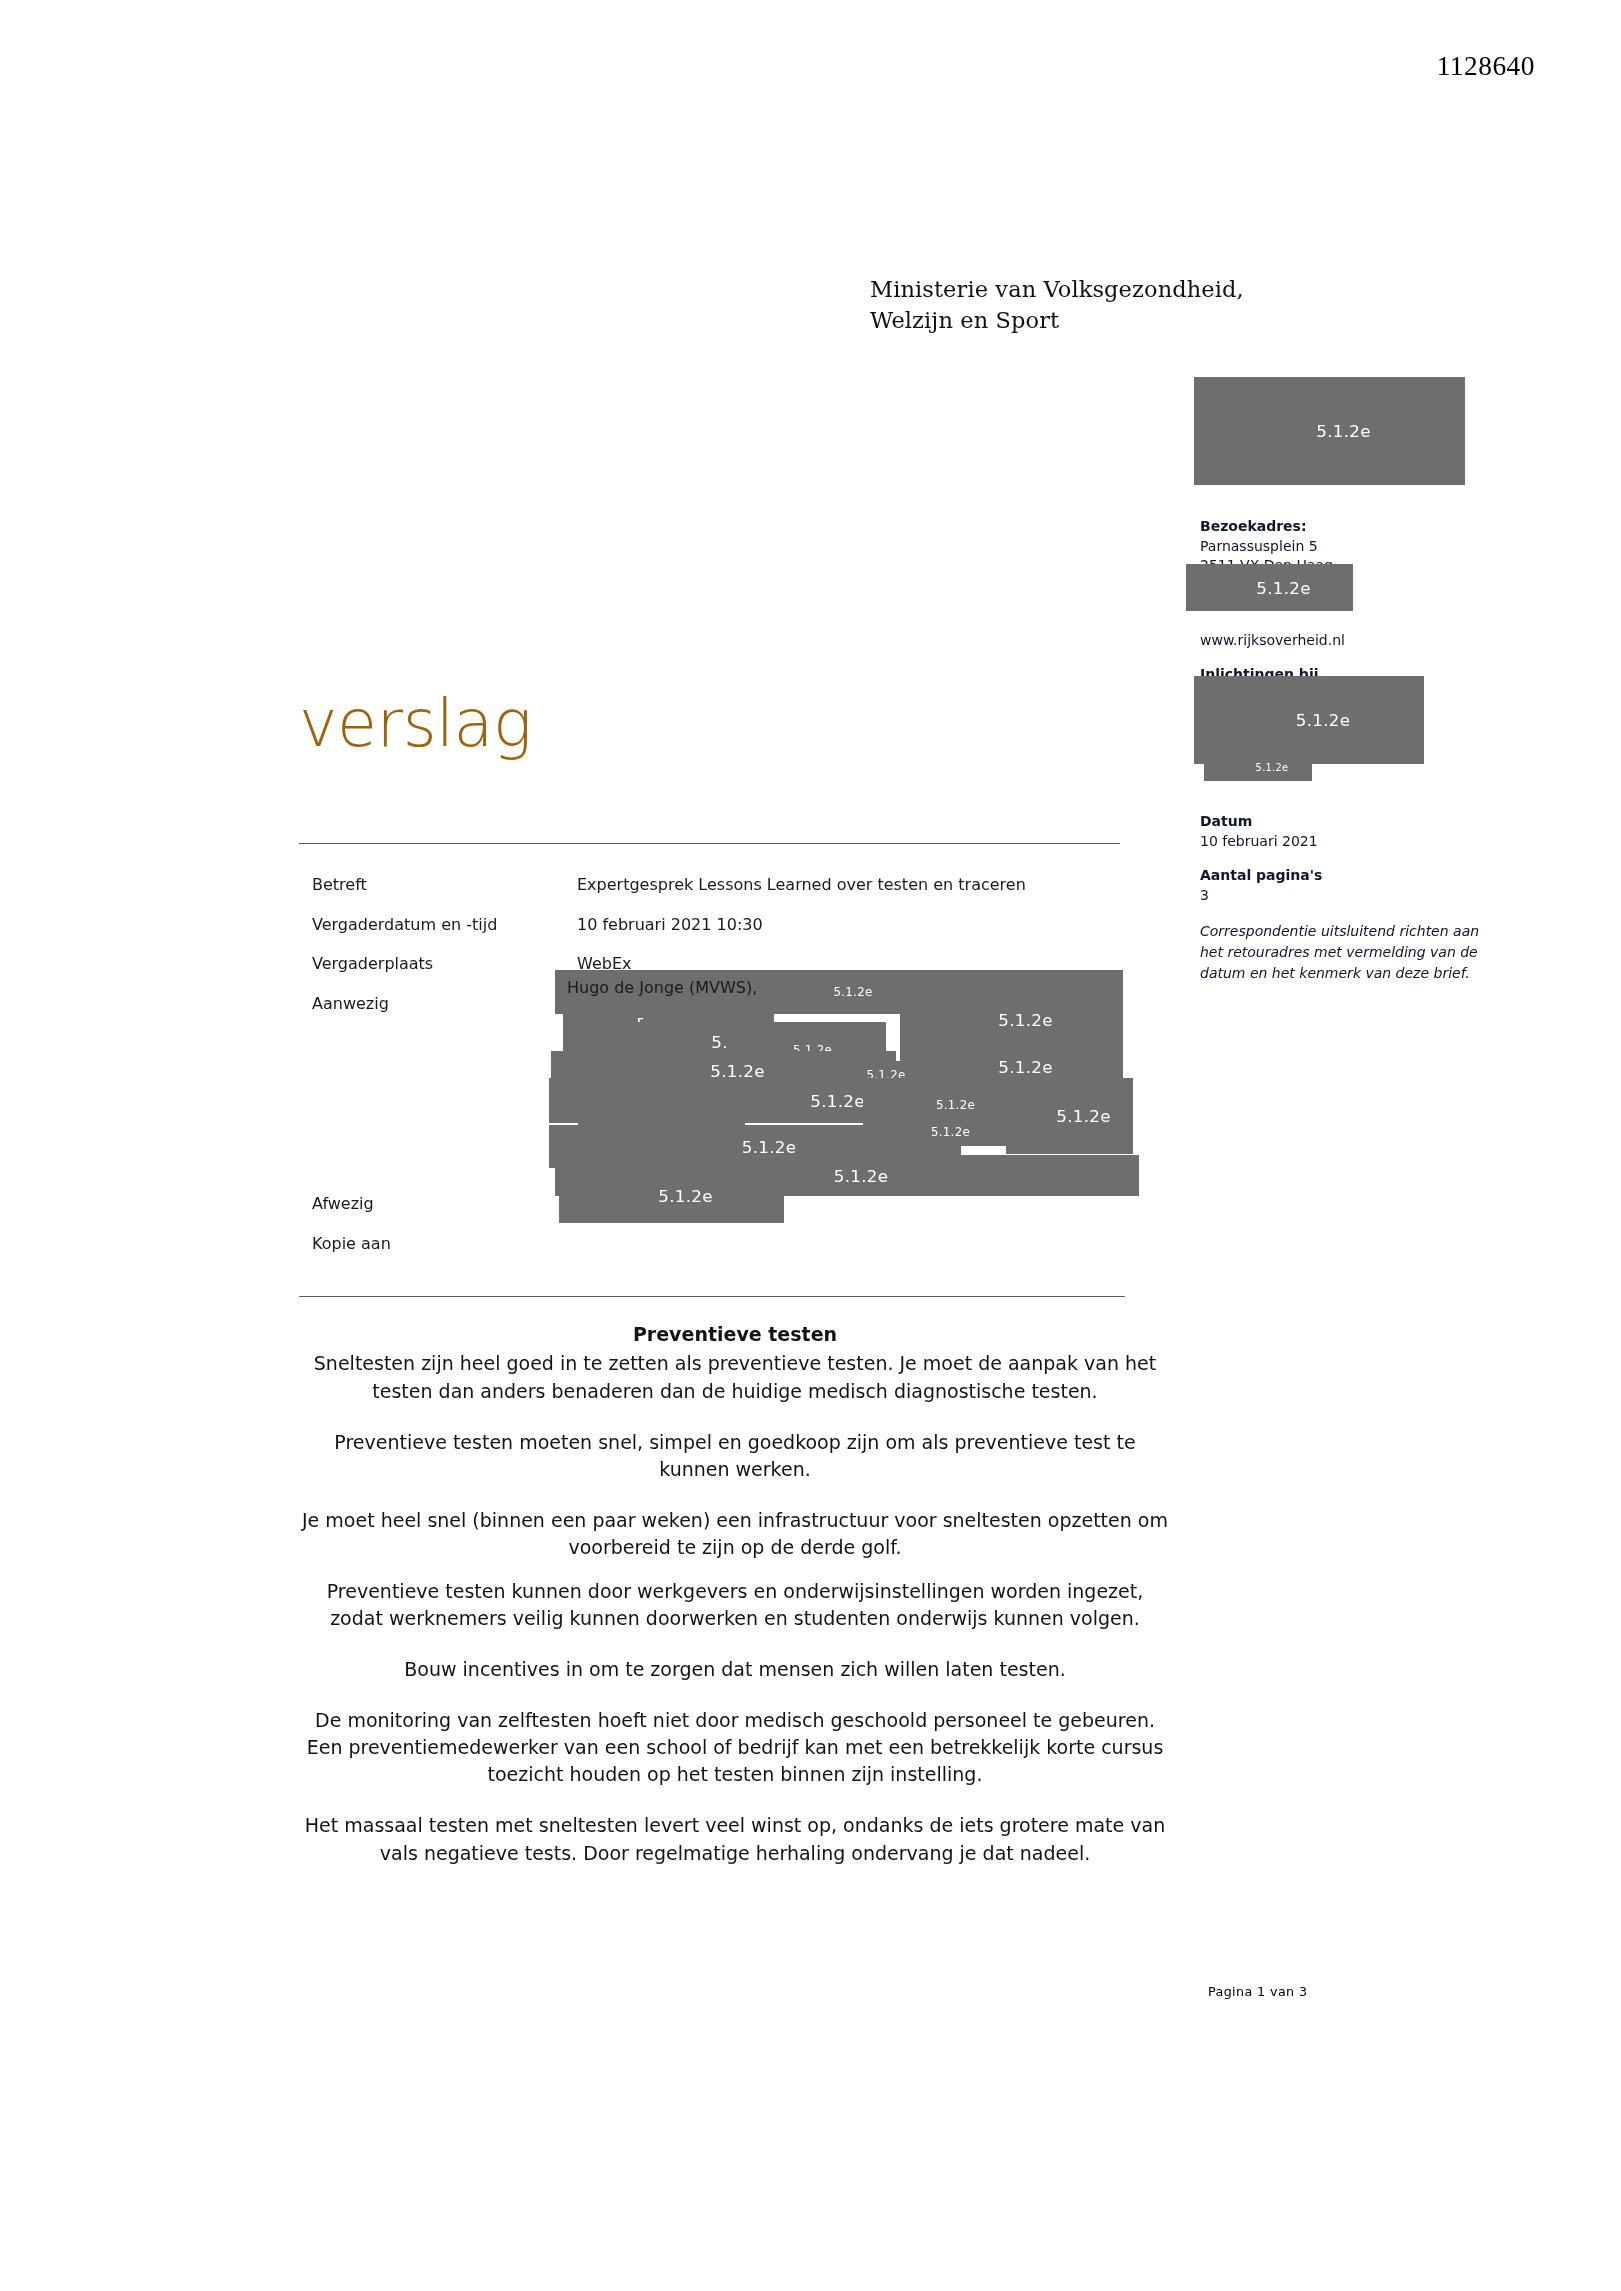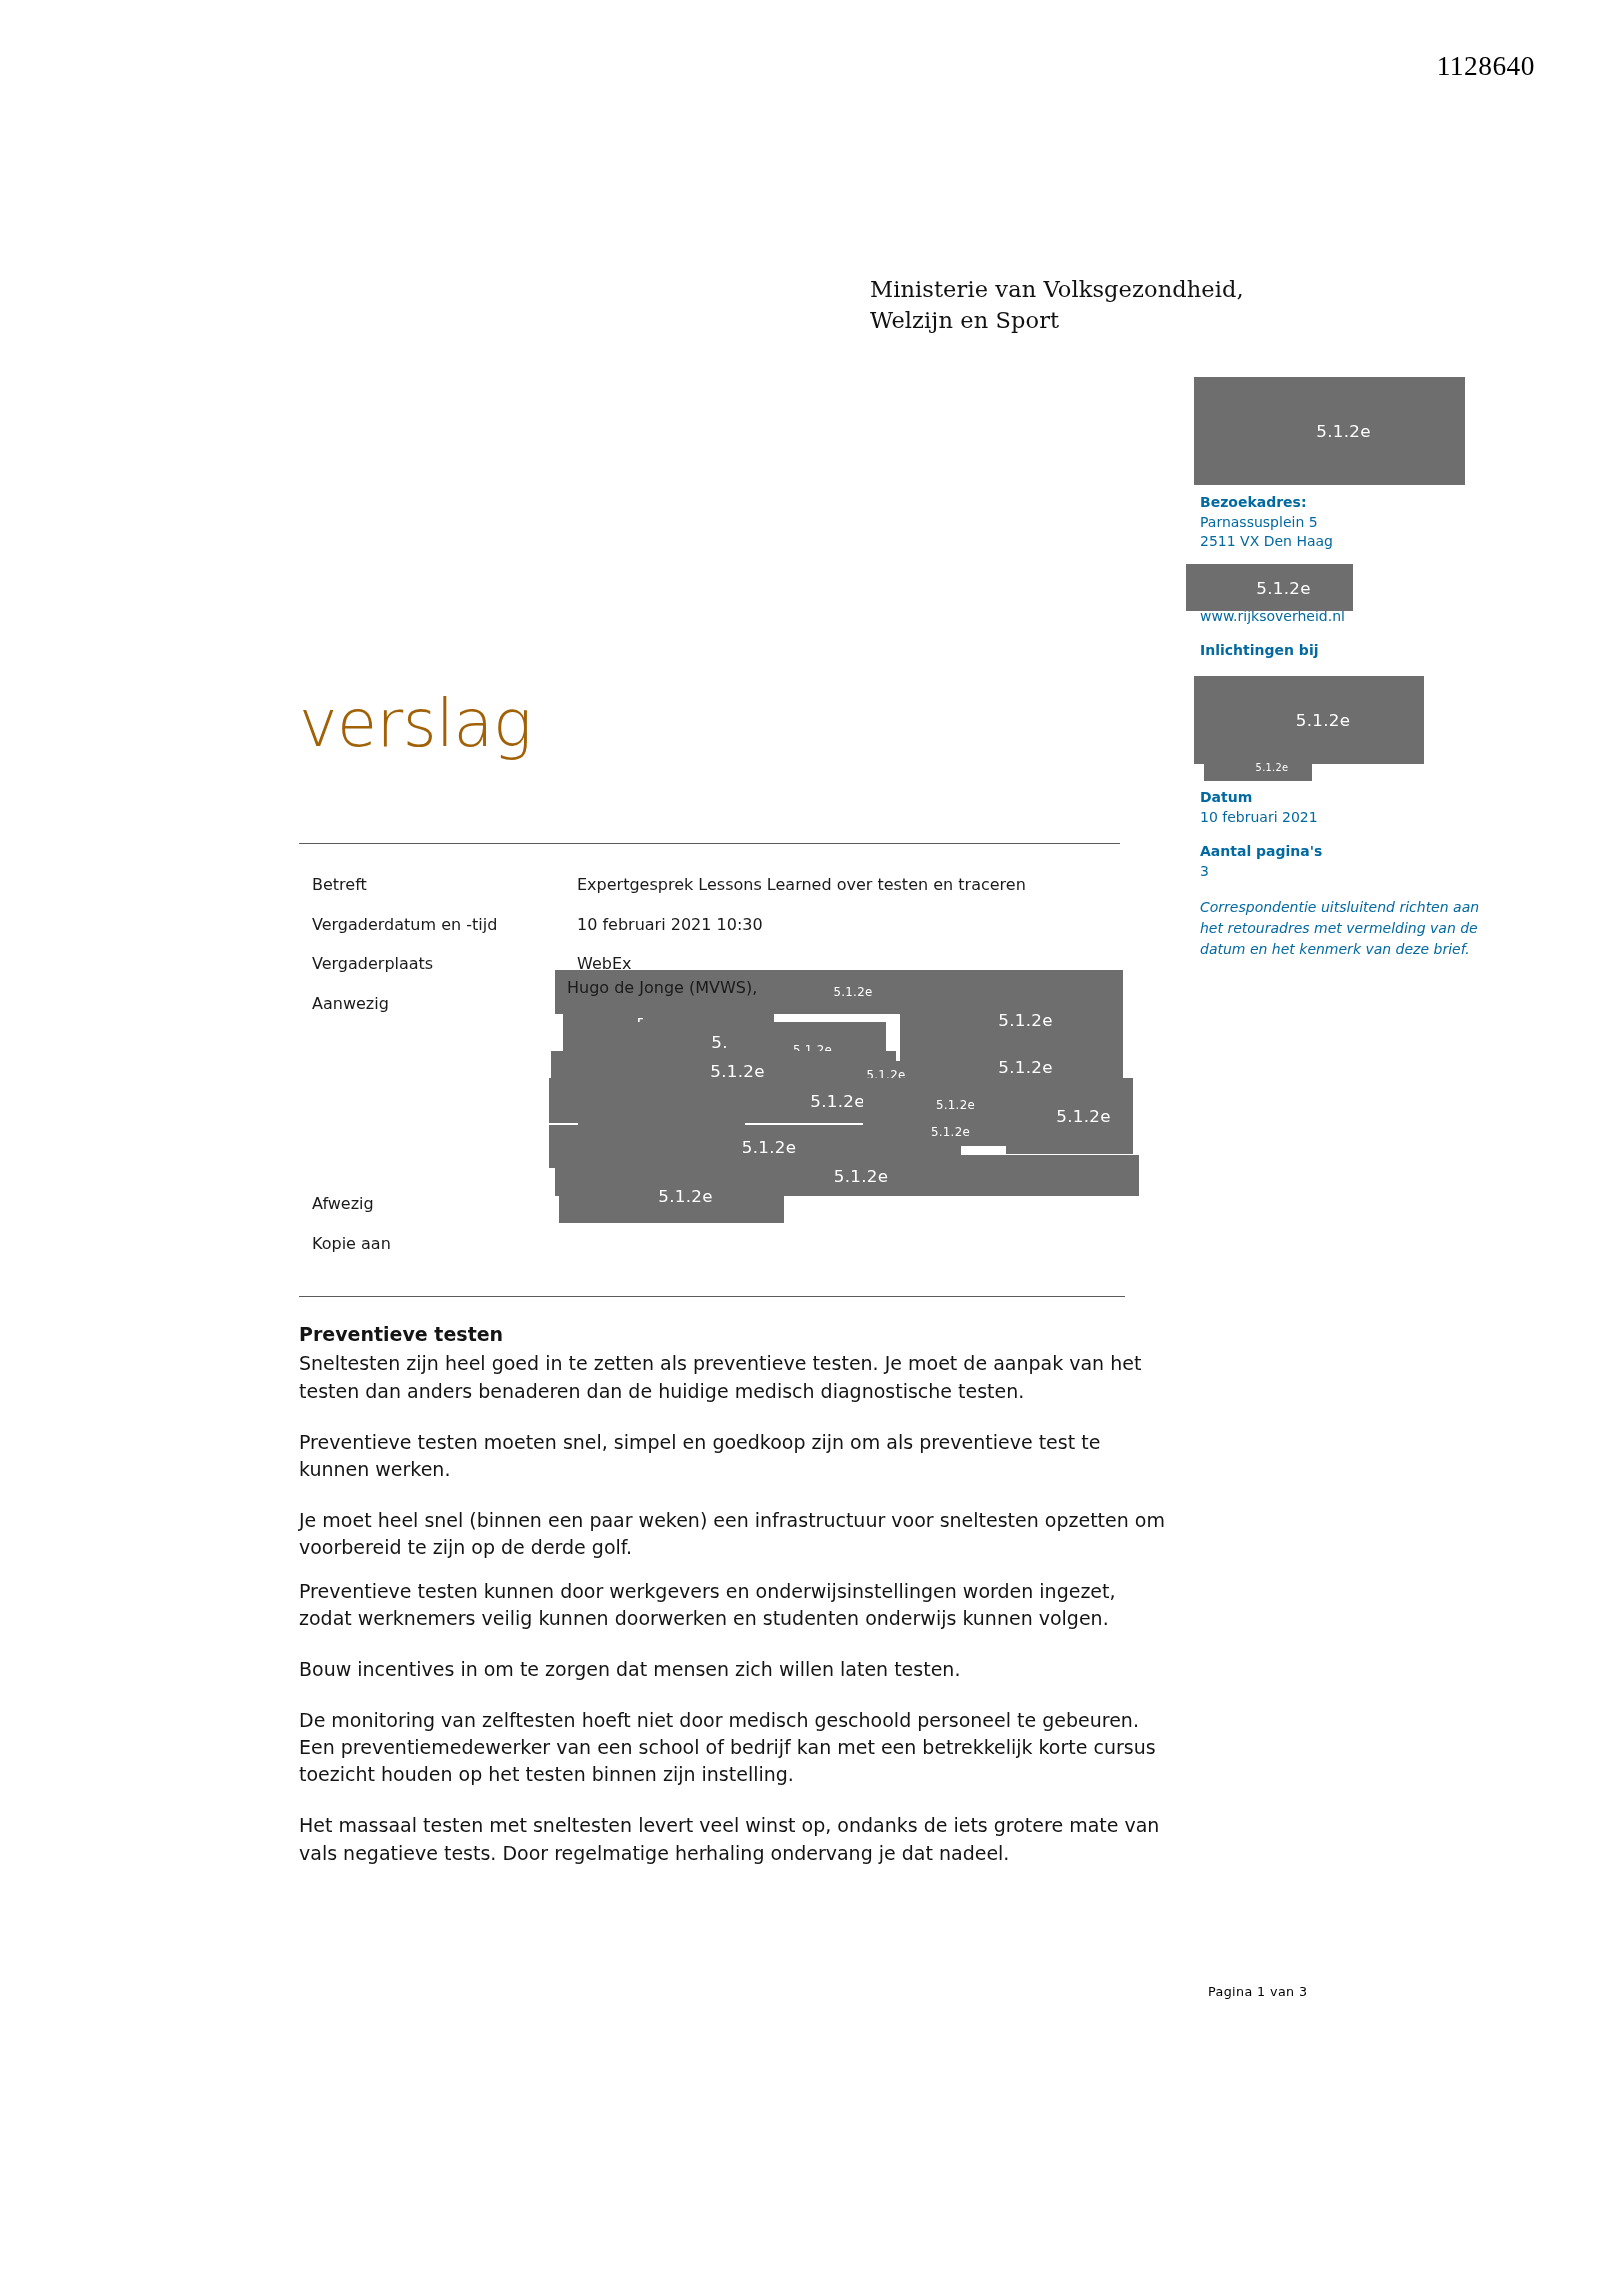--- a/index.html
+++ b/index.html
@@ -40,25 +40,25 @@
     line-height: 1.36;
     color: #111;
     letter-spacing: 0.1px;
   }
   .ministry span { display: block; }
 
   
   .sidebar {
     position: absolute;
     left: 1200px;
-    top: 354px;
+    top: 378px;
     width: 294px;
     font-size: 14px;
     line-height: 1.42;
-    color: #0369a1;
+    color: #0f172a;
   }
   .sidebar .lbl {
     font-weight: bold;
     font-size: 14px;
     margin-top: 13.7px;
   }
   .sidebar .val { font-size: 14px; }
   .sidebar .italic {
     font-style: italic;
     line-height: 1.5;
@@ -133,20 +133,21 @@
 
   
   .body-text {
     position: absolute;
     left: 299px;
     top: 1321px;
     width: 872px;
     font-size: 19px;
     line-height: 1.44;
     color: #141414;
+    text-align: center;
   }
   .body-text h2 {
     font-size: 19px;
     font-weight: bold;
     margin: 0 0 2px 0;
   }
   .body-text p {
     margin: 0 0 23.5px 0;
   }
   .body-text p.tight { margin-bottom: 16px; }

